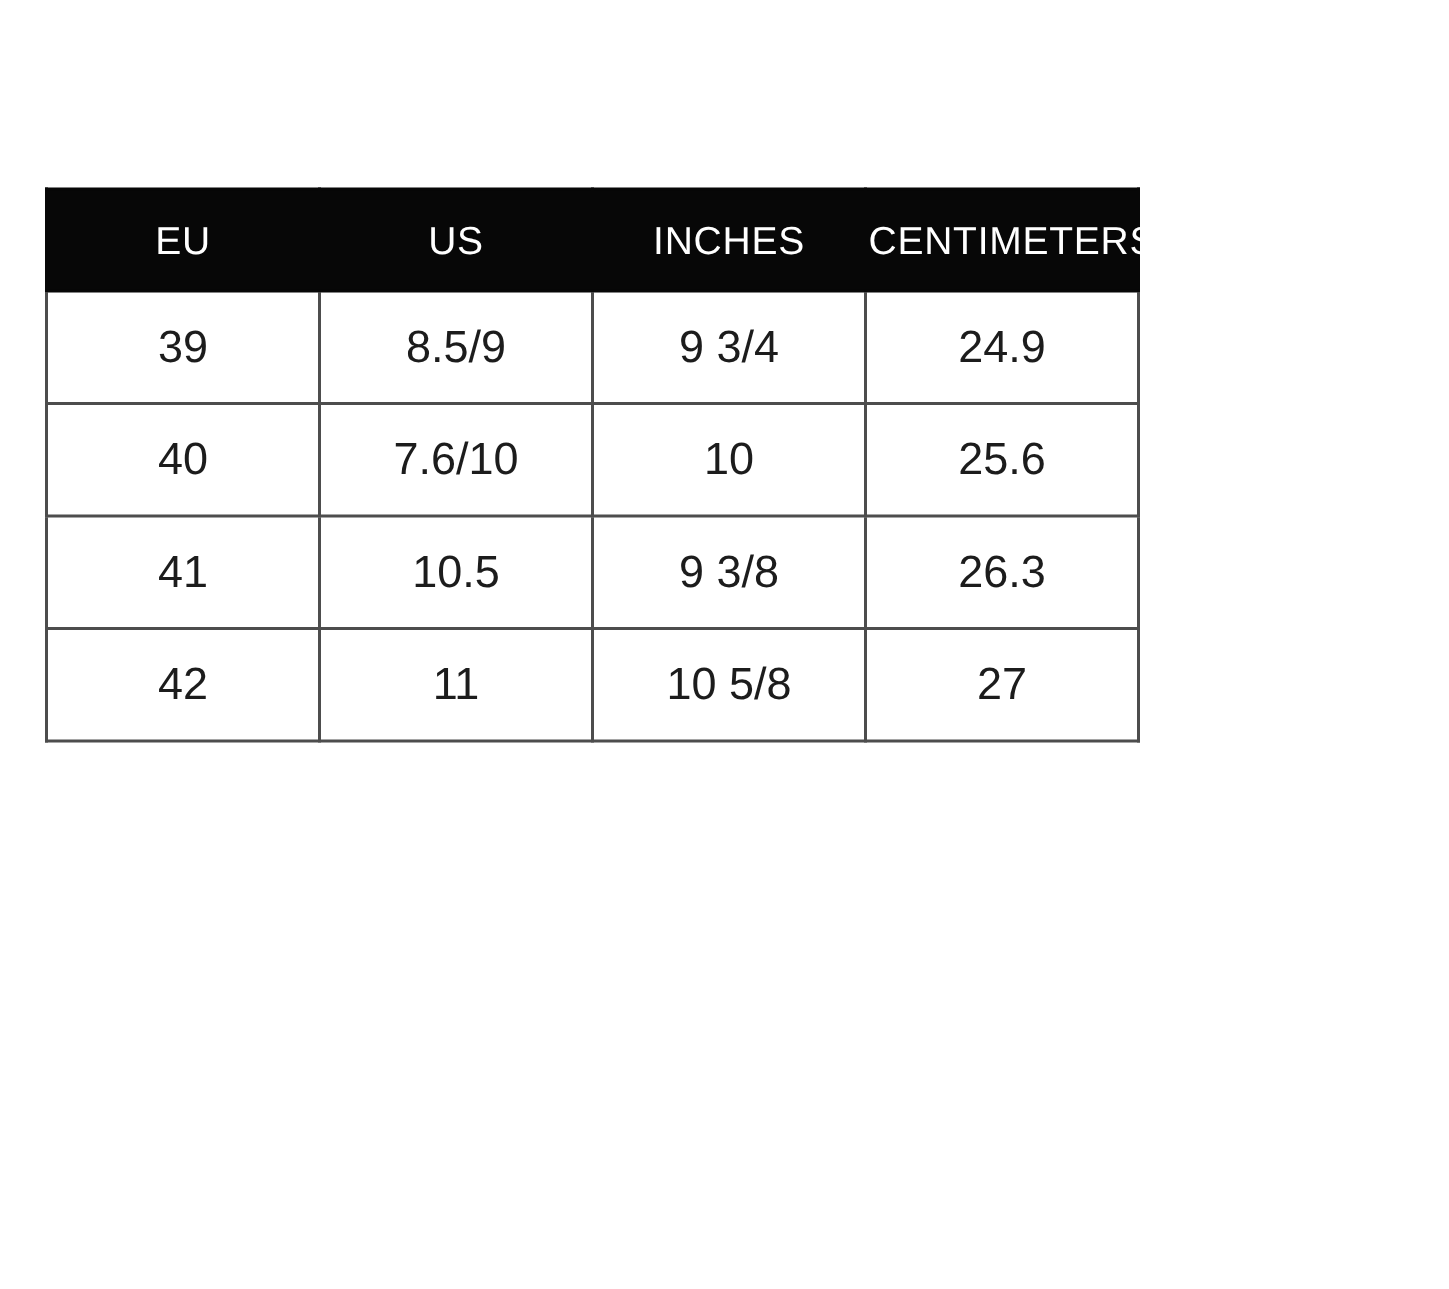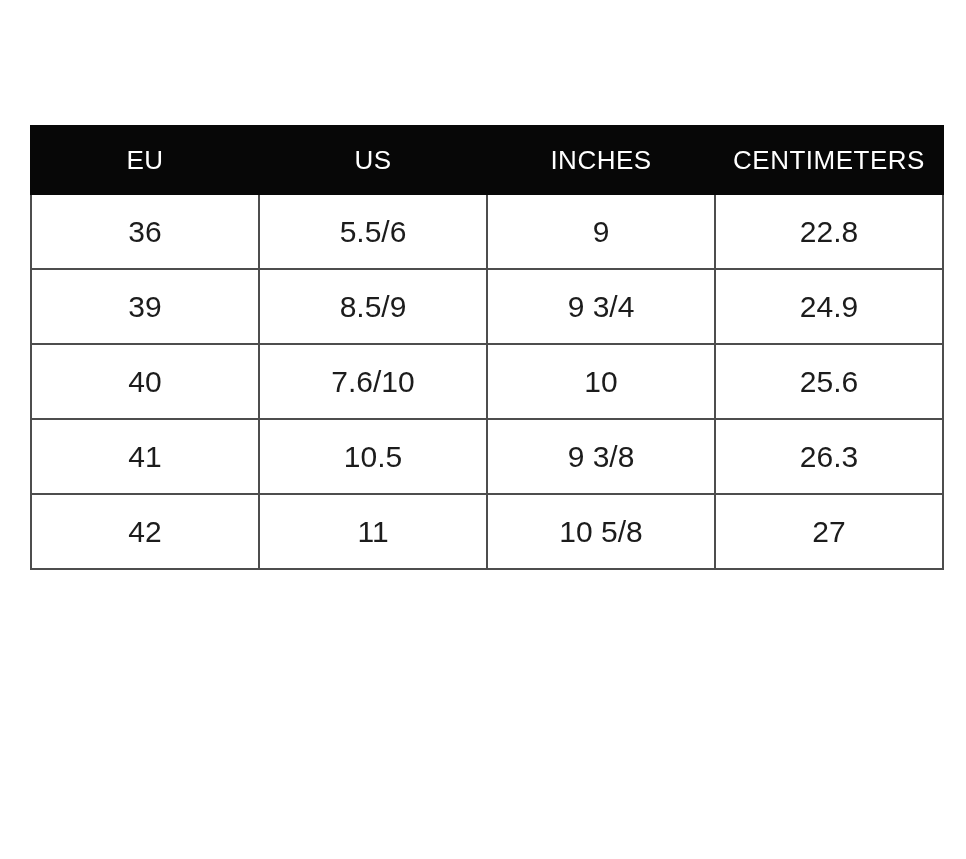--- a/index.html
+++ b/index.html
@@ -12,21 +12,21 @@
     position: relative;
     width: 966px;
     height: 859px;
     background: #ffffff;
     overflow: hidden;
   }
   table.size-chart {
     position: absolute;
     left: 30px;
     top: 125px;
-    width: 914px;
+    width: 730px;
     border-collapse: collapse;
     table-layout: fixed;
   }
   table.size-chart col { width: 25%; }
   table.size-chart thead th {
     background: #070707;
     color: #ffffff;
     border: 2px solid #070707;
     height: 64px;
     font-size: 26px;
@@ -61,26 +61,20 @@
     <thead>
       <tr>
         <th>EU</th>
         <th>US</th>
         <th>INCHES</th>
         <th>CENTIMETERS</th>
       </tr>
     </thead>
     <tbody>
       <tr>
-        <td>36</td>
-        <td>5.5/6</td>
-        <td>9</td>
-        <td>22.8</td>
-      </tr>
-      <tr>
         <td>39</td>
         <td>8.5/9</td>
         <td>9 3/4</td>
         <td>24.9</td>
       </tr>
       <tr>
         <td>40</td>
         <td>7.6/10</td>
         <td>10</td>
         <td>25.6</td>

